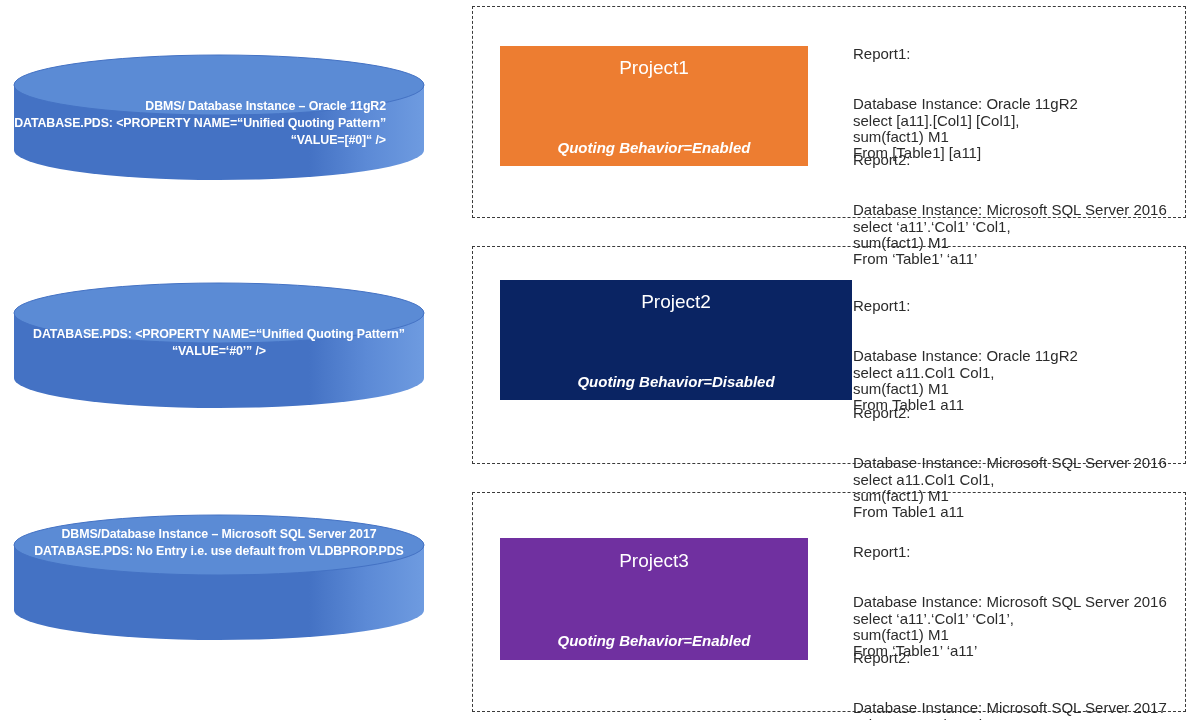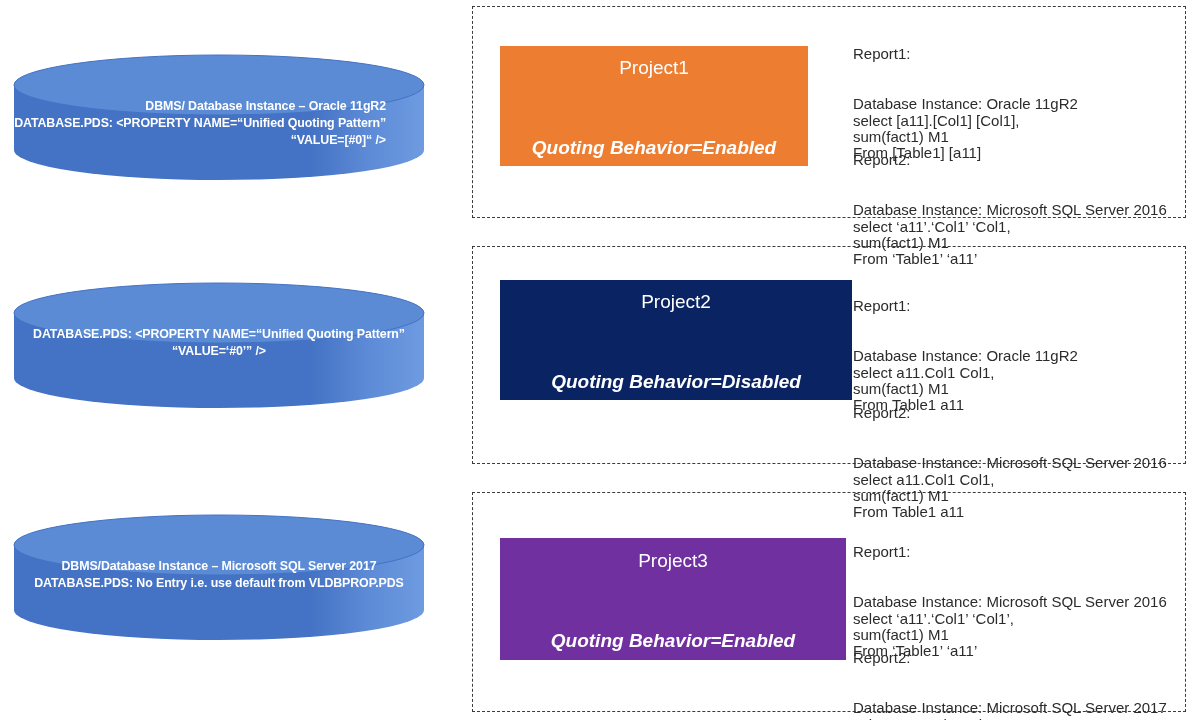--- a/index.html
+++ b/index.html
@@ -13,21 +13,21 @@
              font-size:12.4px;line-height:17px;font-weight:600;
              letter-spacing:-0.1px;pointer-events:none;}
 
   .panel{position:absolute;z-index:2;box-sizing:border-box;
          border:1.5px dashed #3b3b3b;background:transparent;}
 
   .pbox{position:absolute;z-index:4;box-sizing:border-box;
         display:flex;flex-direction:column;align-items:center;justify-content:center;
         color:#ffffff;gap:44px;}
   .pbox .pname{font-size:19px;font-weight:400;line-height:22px;}
-  .pbox .pbeh{font-size:19px;font-style:italic;font-weight:700;line-height:17px;margin-top:16px;}
+  .pbox .pbeh{font-size:15px;font-style:italic;font-weight:700;line-height:17px;margin-top:16px;}
 
   .report{position:absolute;z-index:4;color:#2b2b2b;font-size:15px;line-height:16.3px;
           white-space:pre-wrap;}
   .report .rtitle{display:block;}
   .report .rbody{display:block;margin-top:2px;}
 </style>
 </head>
 <body>
 
 <div id="canvas">
@@ -66,42 +66,42 @@
     <div>DBMS/ Database Instance – Oracle 11gR2</div>
     <div>DATABASE.PDS: &lt;PROPERTY NAME=“Unified Quoting Pattern”</div>
     <div>“VALUE=[#0]“ /&gt;</div>
   </div>
 
   <div class="cyl-label" style="left:14px;top:326px;width:410px;">
     <div>DATABASE.PDS: &lt;PROPERTY NAME=“Unified Quoting Pattern”</div>
     <div>“VALUE=‘#0’”  /&gt;</div>
   </div>
 
-  <div class="cyl-label" style="left:14px;top:558px;width:410px;">
+  <div class="cyl-label" style="left:14px;top:526px;width:410px;">
     <div>DBMS/Database Instance – Microsoft SQL Server 2017</div>
     <div>DATABASE.PDS: No Entry i.e. use default from VLDBPROP.PDS</div>
   </div>
 
   
   <div class="panel" style="left:472px;top:6px;width:714px;height:212px;"></div>
   <div class="panel" style="left:472px;top:246px;width:714px;height:218px;"></div>
   <div class="panel" style="left:472px;top:492px;width:714px;height:220px;"></div>
 
   
   <div class="pbox" style="left:500px;top:46px;width:308px;height:120px;background:#ED7D31;">
     <div class="pname">Project1</div>
     <div class="pbeh">Quoting Behavior=Enabled</div>
   </div>
 
   <div class="pbox" style="left:500px;top:280px;width:352px;height:120px;background:#0A2463;">
     <div class="pname">Project2</div>
     <div class="pbeh">Quoting Behavior=Disabled</div>
   </div>
 
-  <div class="pbox" style="left:500px;top:538px;width:346px;height:122px;background:#7030A0;">
+  <div class="pbox" style="left:500px;top:538px;width:308px;height:122px;background:#7030A0;">
     <div class="pname">Project3</div>
     <div class="pbeh">Quoting Behavior=Enabled</div>
   </div>
 
   
   <div class="report" style="left:853px;top:13px;width:320px;">
     <span class="rtitle">Report1:</span>
     <span class="rbody">Database Instance: Oracle 11gR2
 select [a11].[Col1] [Col1],
 sum(fact1) M1

